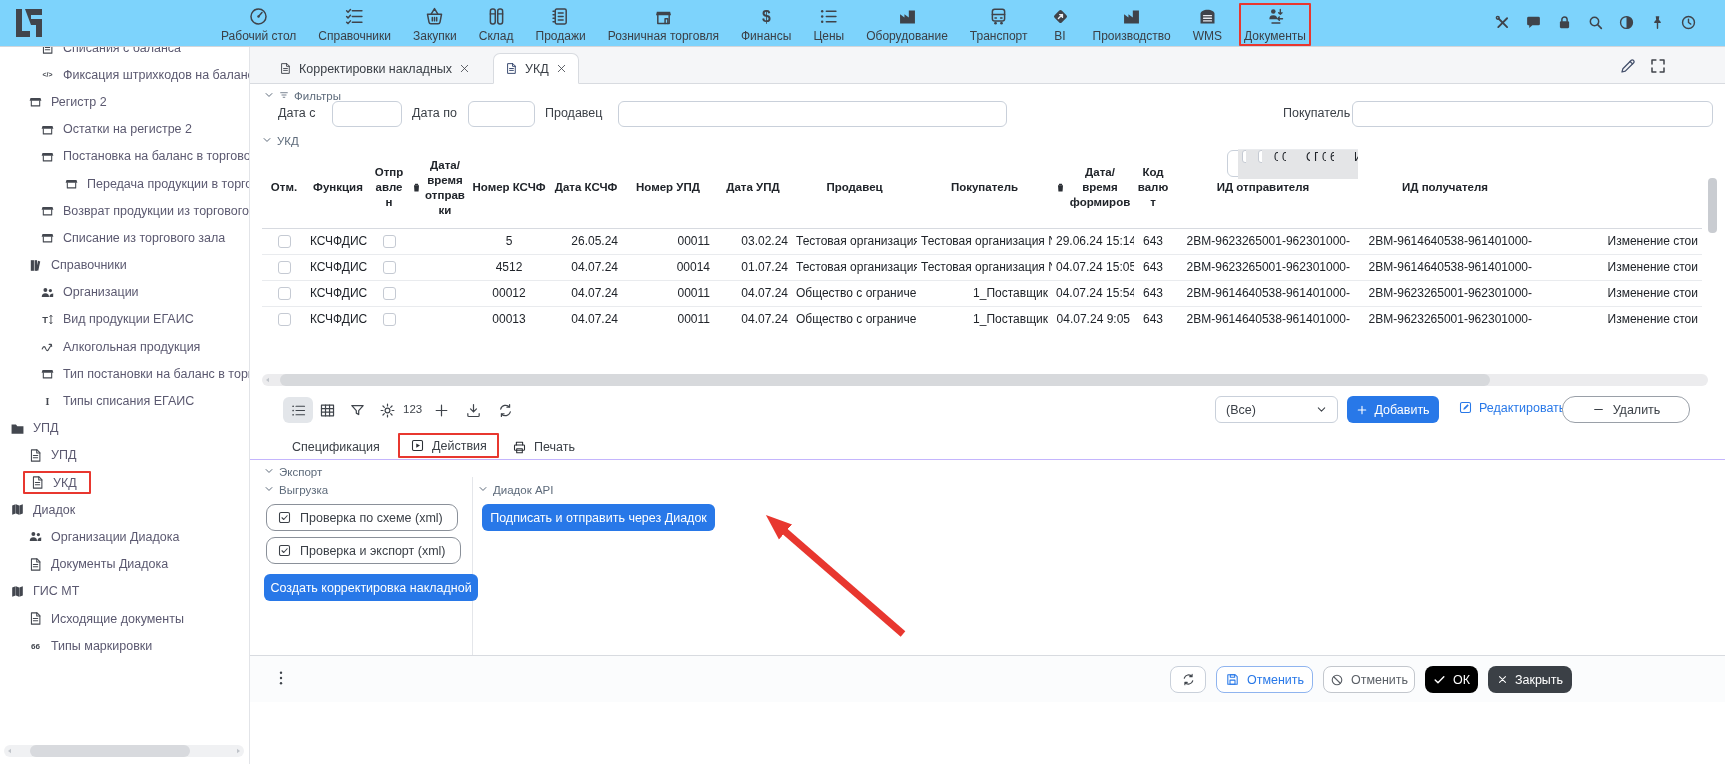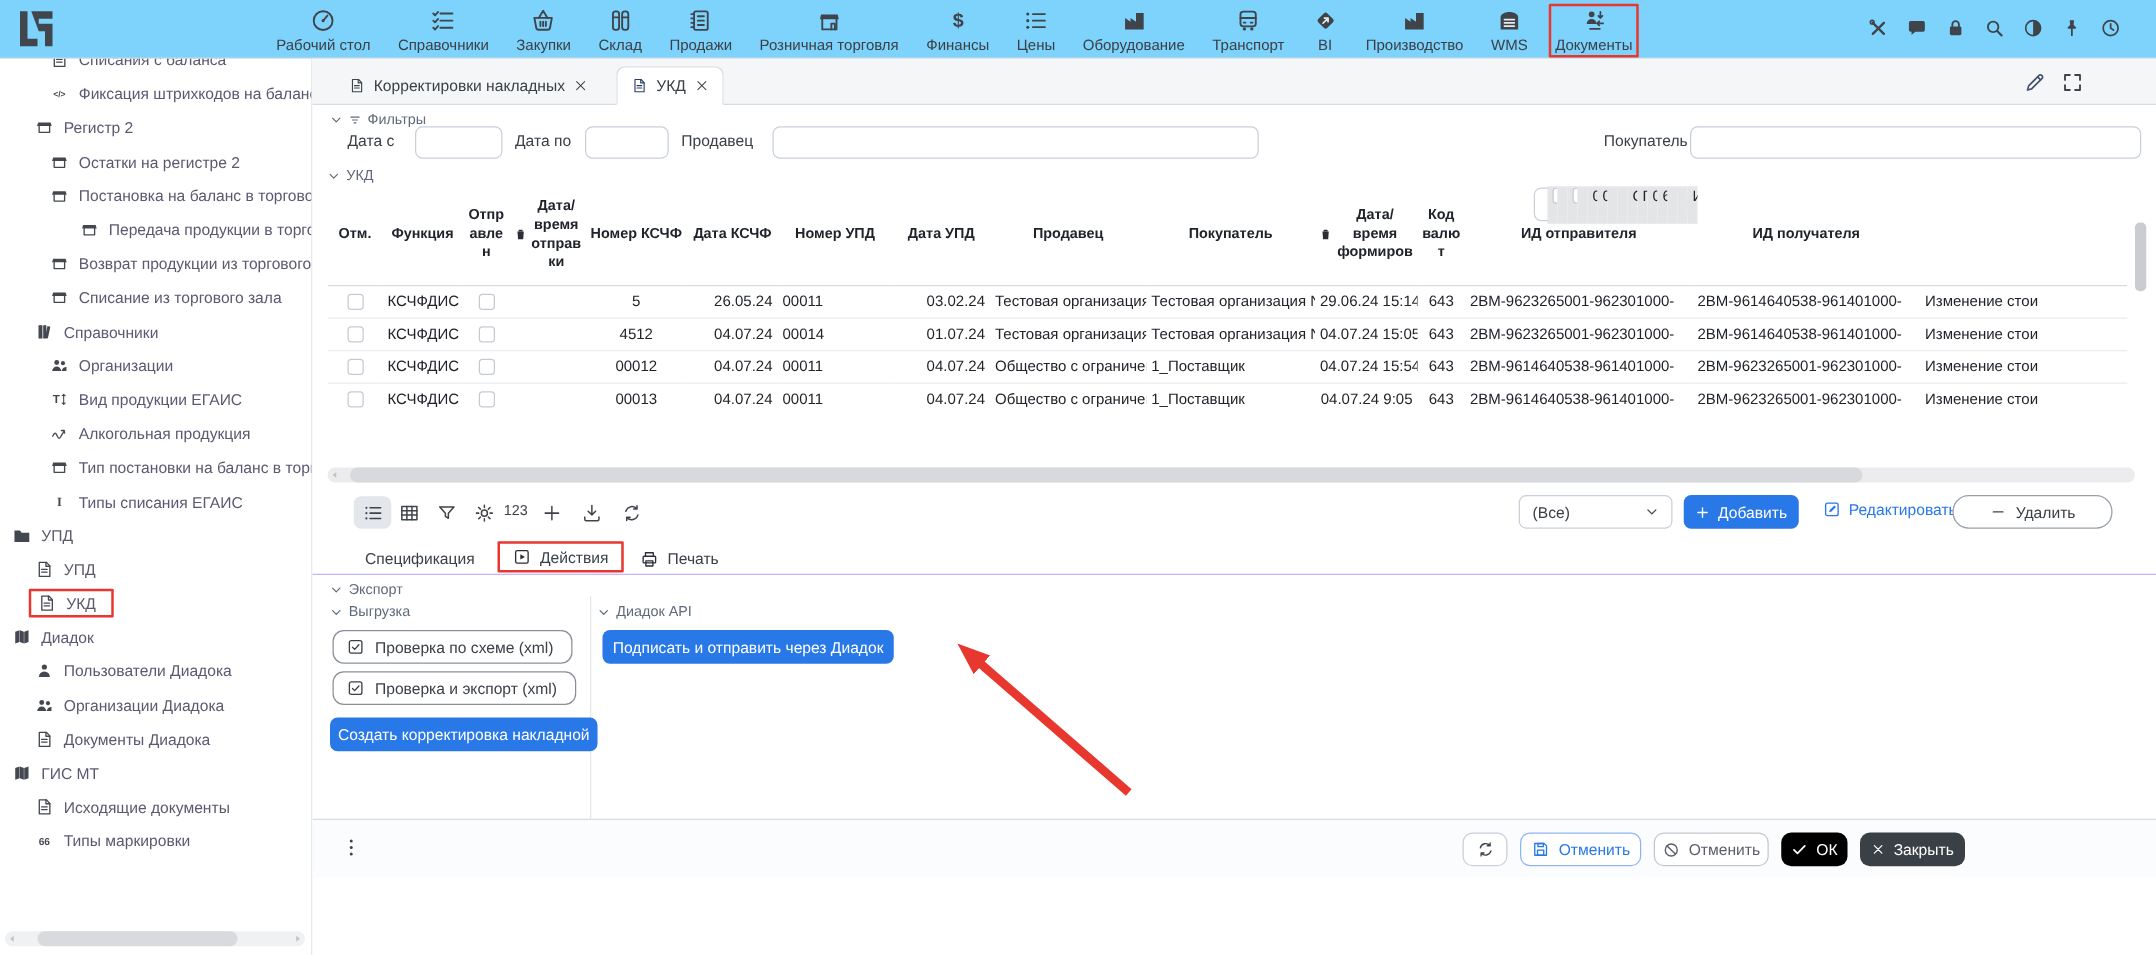--- a/index.html
+++ b/index.html
@@ -17,56 +17,56 @@
   .mi .ic{width:21px;height:21px;color:#3f434a}
   .mi.hl{border:2.5px solid #e8372f;padding:1px 3px;border-radius:1px}
   .qicons{position:absolute;right:28px;top:14px;display:flex;gap:14px}
   .qicons .ic{width:17px;height:17px;color:#3f434a}
 
   
   .sidebar{position:absolute;left:0;top:47px;width:250px;height:717px;background:#fff;border-right:1px solid #e2e4e8;overflow:hidden}
   #sideItems{margin-top:-13px}
   .si{display:flex;align-items:center;height:27.2px;font-size:12.5px;color:#5b5970;white-space:nowrap;overflow:hidden}
   .si .ic{width:15px;height:15px;color:#43474f}
-  .si-in{display:inline-flex;align-items:flex-end;gap:8px}
+  .si-in{display:inline-flex;align-items:center;gap:8px}
   .si.hl .si-in{border:2.5px solid #e8372f;padding:2px 12px 2px 5px;margin-left:-5px;border-radius:1px}
   .sb-h{position:absolute;left:4px;top:698px;width:240px;height:12px;background:#f0f1f3;border-radius:6px}
   .sb-h .thumb{position:absolute;left:26px;top:0;width:160px;height:12px;background:#d8dade;border-radius:6px}
   .sb-h .ic{position:absolute;top:2px;width:8px;height:8px;color:#c0c4ca}
   .mini-tri{position:absolute;left:256px;top:53px;width:0;height:0;border-left:5px solid transparent;border-right:5px solid transparent;border-bottom:7px solid #b8bcc3}
 
   
   .main{position:absolute;left:250px;top:47px;width:1475px;height:717px;background:#fff}
   .tabstrip{position:absolute;left:0;top:0;width:100%;height:37px;background:#f5f6f8;border-bottom:1px solid #d8dbe0}
   #tabs{position:absolute;left:18px;top:6px;display:flex;gap:12px;height:31px}
   .tab{display:flex;align-items:center;gap:7px;padding:0 11px;height:31px;font-size:12.5px;color:#3b4047;border-radius:7px 7px 0 0;cursor:default;white-space:nowrap}
   .tab .dic{width:13px;height:13px;color:#3f434a}
   .tab.active{background:#fff;border:1px solid #d8dbe0;border-bottom:1px solid #fff;margin-bottom:-1px;z-index:2}
   .tab.active .dic{color:#2c3e66}
   .tab .cls{width:11px;height:11px;color:#3f434a}
   .tool-tr{position:absolute;top:10px;color:#44506b}
   .tool-tr .ic{width:18px;height:18px}
 
-  .seclbl{position:absolute;display:flex;align-items:center;gap:5px;font-size:11.5px;color:#5e6b7b;white-space:nowrap}
+  .seclbl{position:absolute;display:flex;align-items:flex-start;gap:5px;font-size:11.5px;color:#5e6b7b;white-space:nowrap}
   .seclbl .ic{width:10px;height:10px;color:#5e6b7b;stroke-width:2.4}
   .flbl{position:absolute;top:59px;font-size:12.5px;color:#3b4047;white-space:nowrap}
   .fin{position:absolute;top:54px;height:26px;border:1px solid #c9d0da;border-radius:6px;background:#fff;padding:0 8px;font-family:"Liberation Sans",sans-serif;font-size:12.5px;color:#20242a;outline:none}
 
   
   .tablewrap{position:absolute;left:12px;top:101px;width:1440px;height:216px;overflow:hidden}
   table{table-layout:fixed;border-collapse:collapse;width:1440px}
   thead th{height:80px;font-size:11.5px;font-weight:700;color:#20242a;text-align:center;vertical-align:middle;
     padding:2px 3px;border-bottom:1px solid #d7dae0;background:#fff}
   .thw{display:flex;align-items:center;justify-content:center;gap:3px}
   .thw span{overflow-wrap:anywhere;line-height:1.3}
   .thw .ic{width:11px;height:11px;color:#2b2f35}
   td{height:26px;font-size:12px;color:#20242a;padding:0 4px;white-space:nowrap;overflow:hidden;border-top:1px solid #e9ebee}
   tbody tr:first-child td{border-top:none}
   tr.sel td{background:#e4e5e7;height:30px}
-  .al-c{text-align:center}.al-r{text-align:right}.al-l{text-align:left}
+  .al-c{text-align:center}.al-r{text-align:right}.al-l{text-align:right}
   .cb{width:13px;height:13px;border:1.4px solid #c5cad3;border-radius:3px;margin:0 auto;background:#fff}
   .vscroll{position:absolute;left:1458px;top:101px;width:9px;height:214px}
   .vscroll .thumb{position:absolute;left:0;top:30px;width:9px;height:55px;background:#c9ccd1;border-radius:4px}
   .hscroll{position:absolute;left:12px;top:327px;width:1446px;height:12px;background:#ececee;border-radius:6px}
   .hscroll .thumb{position:absolute;left:18px;top:0;width:1210px;height:12px;background:#d7d9dc;border-radius:6px}
   .hscroll .ic{position:absolute;left:2px;top:2px;width:8px;height:8px;color:#c0c4ca}
 
   
   .gtoolbar{position:absolute;left:0;top:347px;width:100%;height:33px}
   .tbtn{position:absolute;top:3px;width:30px;height:26px;display:flex;align-items:center;justify-content:center;color:#3f444b;border-radius:6px;background:none;border:none;padding:0}
@@ -618,28 +618,20 @@
             </svg>
             <span class="si-lbl">УКД</span>
           </span>
         </div>
         <div class="si" style="padding-left:10px">
           <span class="si-in">
             <svg class="ic ">
               <use href="#sym-map"></use>
             </svg>
             <span class="si-lbl">Диадок</span>
-          </span>
-        </div>
-        <div class="si" style="padding-left:28px">
-          <span class="si-in">
-            <svg class="ic ">
-              <use href="#sym-person"></use>
-            </svg>
-            <span class="si-lbl">Пользователи Диадока</span>
           </span>
         </div>
         <div class="si" style="padding-left:28px">
           <span class="si-in">
             <svg class="ic ">
               <use href="#sym-people"></use>
             </svg>
             <span class="si-lbl">Организации Диадока</span>
           </span>
         </div>

